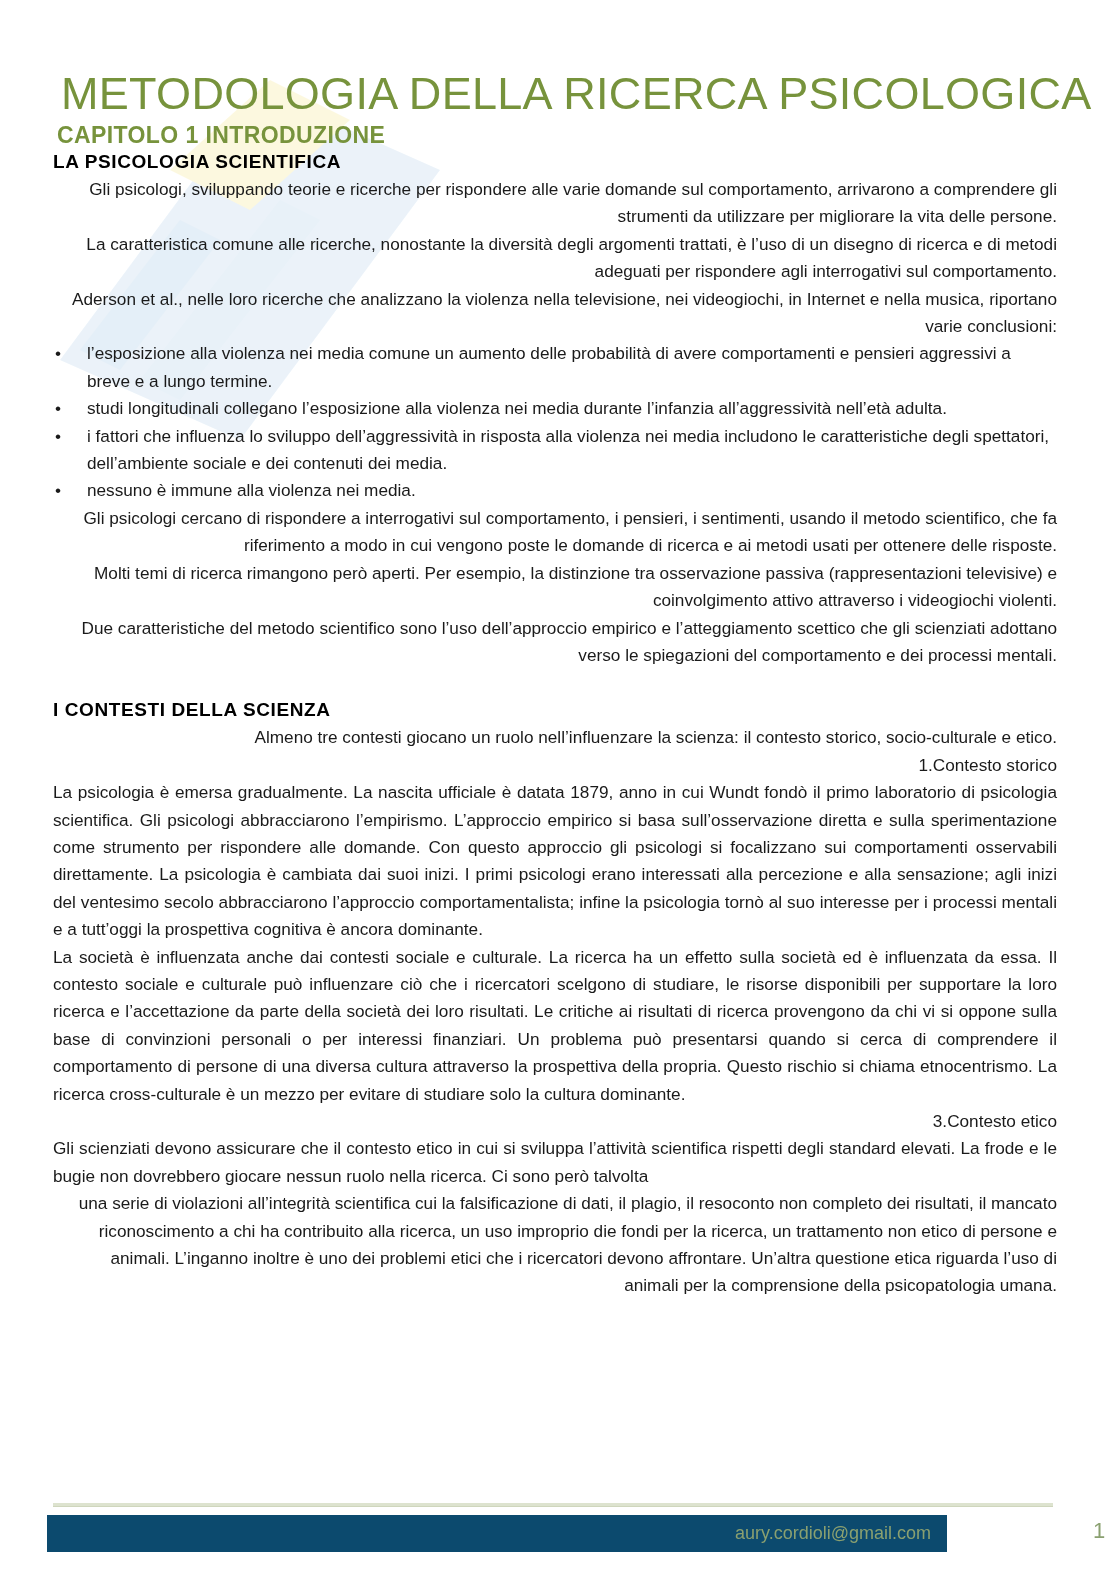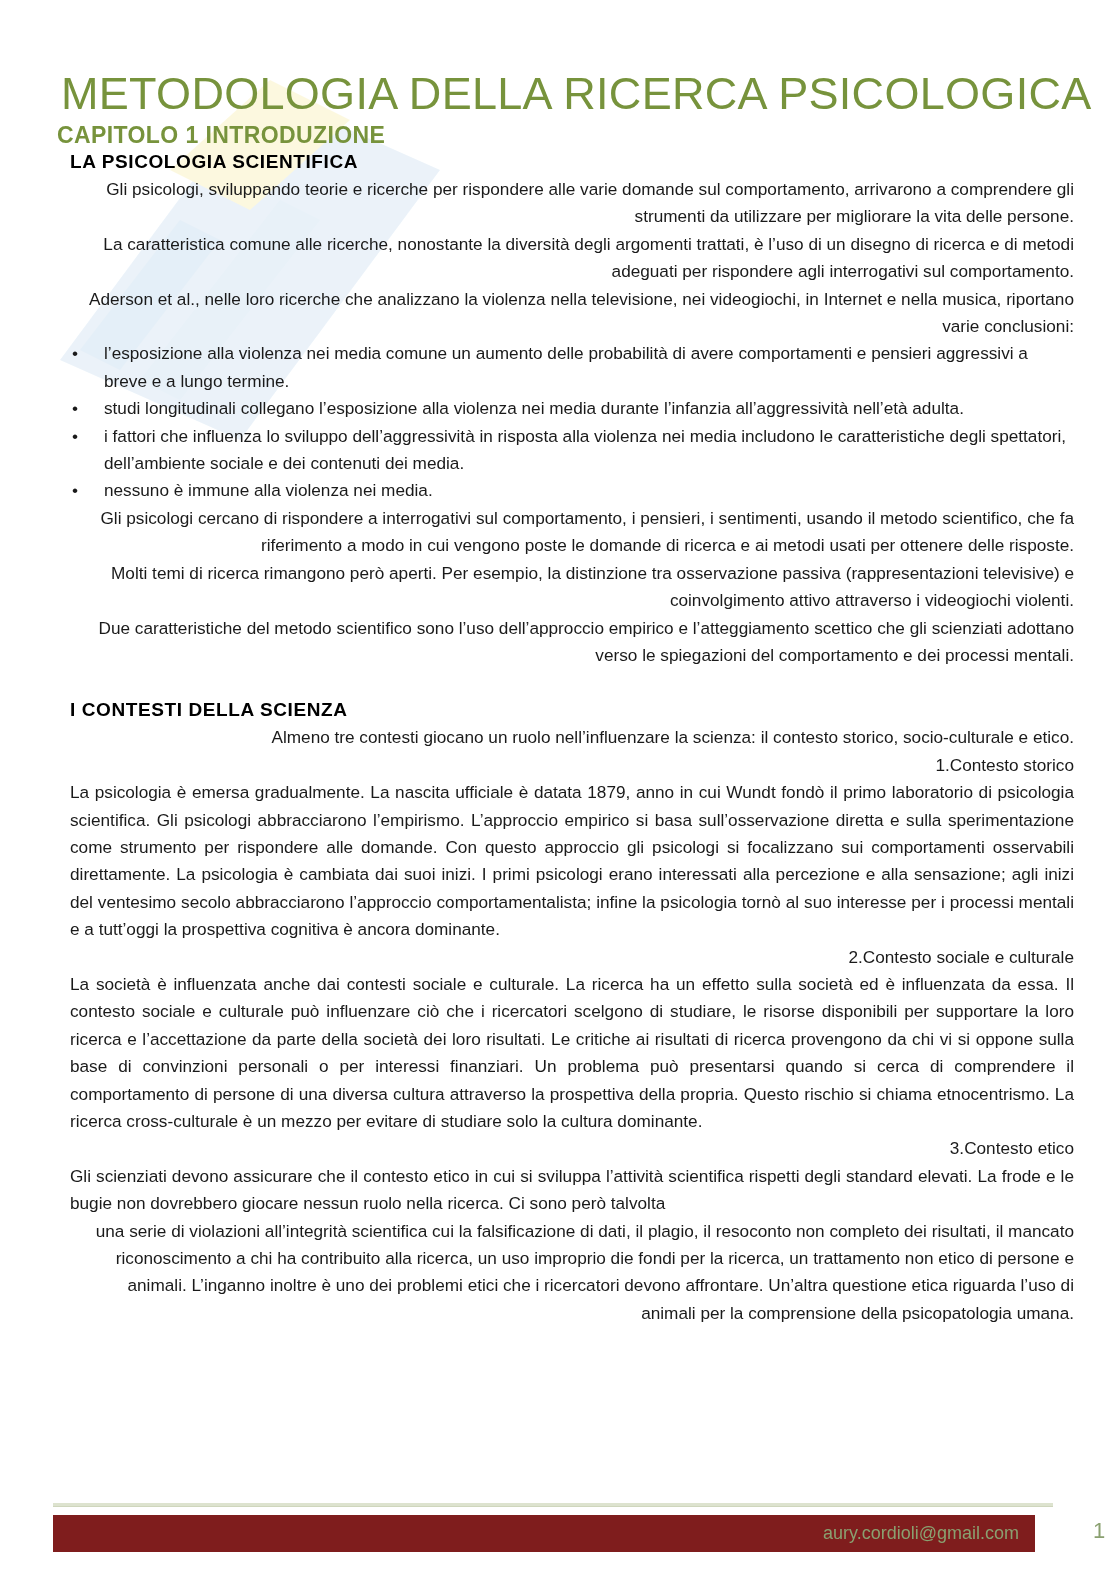--- a/index.html
+++ b/index.html
@@ -6,32 +6,32 @@
   body { width: 1117px; height: 1579px; position: relative; overflow: hidden;
          font-family: "Liberation Sans", "DejaVu Sans", sans-serif; color: #1a1a1a; }
   .watermark { position: absolute; left: 20px; top: 20px; width: 480px; height: 480px;
                pointer-events: none; z-index: 0; opacity: 0.55; }
   .page { position: absolute; left: 53px; top: 0; width: 1004px; z-index: 1; }
   .title { position: absolute; top: 58px; left: 0; font-size: 45px; font-weight: normal;
            color: #77933c; letter-spacing: 0.3px; white-space: nowrap; margin: 8px; line-height: 56px; }
   .chapter { position: absolute; top: 116px; left: 0; font-size: 23px; font-weight: bold;
              color: #77933c; margin: 4px; line-height: 30px; letter-spacing: 0.4px; }
   .h2 { font-size: 19px; font-weight: bold; color: #000; margin: 0; line-height: 28px; letter-spacing: 0.6px; }
-  .body { position: absolute; top: 148px; left: 17px; width: 1004px; }
+  .body { position: absolute; top: 148px; left: 0; width: 1004px; }
   .p { font-size: 17.2px; line-height: 27.4px; margin: 0; text-align: right; }
   .just { text-align: justify; }
   ul.bullets { list-style: none; margin: 0; padding: 0; }
   ul.bullets li { position: relative; padding-left: 34px; font-size: 17.2px; line-height: 27.4px; }
   ul.bullets li .dot { position: absolute; left: 2px; top: 0; }
   .gap { height: 27px; }
   .num { display: inline-block; width: 34px; }
   .footer-rule { position: absolute; left: 53px; top: 1503px; width: 1000px; height: 3px;
                  background: #dde3cf; border-bottom: 1px solid #cfd6bd; }
-  .footer-bar { position: absolute; left: 53px; top: 1515px; width: 982px; height: 37px;
-                background: #7f1d1d; }
+  .footer-bar { position: absolute; left: 47px; top: 1515px; width: 900px; height: 37px;
+                background: #0c4a6e; }
   .footer-email { position: absolute; right: 16px; top: 8px; font-size: 18px; color: #8aa070; }
   .page-num { position: absolute; left: 1093px; top: 1518px; font-size: 22px; color: #8aa070; }
 </style>
 </head>
 <body>
 
 <svg class="watermark" viewBox="0 0 480 480">
   <polygon points="40,340 240,70 420,150 220,420" fill="#dbe9f5"></polygon>
   <polygon points="150,150 250,60 330,100 230,190" fill="#fbf3c6"></polygon>
   <polygon points="60,330 160,200 200,220 100,350" fill="#cfe2f3"></polygon>
@@ -61,21 +61,20 @@
     <p class="p">Due caratteristiche del metodo scientifico sono l’uso dell’approccio empirico e l’atteggiamento scettico che gli scienziati adottano verso le spiegazioni del comportamento e dei processi mentali.</p>
 
     <div class="gap"></div>
 
     <h3 class="h2">I CONTESTI DELLA SCIENZA</h3>
     <p class="p">Almeno tre contesti giocano un ruolo nell’influenzare la scienza: il contesto storico, socio-culturale e etico.</p>
 
     <p class="p"><span class="num">1.</span><span>Contesto storico</span></p>
     <p class="p just">La psicologia è emersa gradualmente. La nascita ufficiale è datata 1879, anno in cui Wundt fondò il primo laboratorio di psicologia scientifica. Gli psicologi abbracciarono l’empirismo. L’approccio empirico si basa sull’osservazione diretta e sulla sperimentazione come strumento per rispondere alle domande. Con questo approccio gli psicologi si focalizzano sui comportamenti osservabili direttamente. La psicologia è cambiata dai suoi inizi. I primi psicologi erano interessati alla percezione e alla sensazione; agli inizi del ventesimo secolo abbracciarono l’approccio comportamentalista; infine la psicologia tornò al suo interesse per i processi mentali e a tutt’oggi la prospettiva cognitiva è ancora dominante.</p>
 
-    <p class="p"><span class="num">2.</span><span>Contesto sociale e culturale</span></p>
     <p class="p just">La società è influenzata anche dai contesti sociale e culturale. La ricerca ha un effetto sulla società ed è influenzata da essa. Il contesto sociale e culturale può influenzare ciò che i ricercatori scelgono di studiare, le risorse disponibili per supportare la loro ricerca e l’accettazione da parte della società dei loro risultati. Le critiche ai risultati di ricerca provengono da chi vi si oppone sulla base di convinzioni personali o per interessi finanziari. Un problema può presentarsi quando si cerca di comprendere il comportamento di persone di una diversa cultura attraverso la prospettiva della propria. Questo rischio si chiama etnocentrismo. La ricerca cross-culturale è un mezzo per evitare di studiare solo la cultura dominante.</p>
 
     <p class="p"><span class="num">3.</span><span>Contesto etico</span></p>
     <p class="p just">Gli scienziati devono assicurare che il contesto etico in cui si sviluppa l’attività scientifica rispetti degli standard elevati. La frode e le bugie non dovrebbero giocare nessun ruolo nella ricerca. Ci sono però talvolta</p>
     <p class="p">una serie di violazioni all’integrità scientifica cui la falsificazione di dati, il plagio, il resoconto non completo dei risultati, il mancato riconoscimento a chi ha contribuito alla ricerca, un uso improprio die fondi per la ricerca, un trattamento non etico di persone e animali. L’inganno inoltre è uno dei problemi etici che i ricercatori devono affrontare. Un’altra questione etica riguarda l’uso di animali per la comprensione della psicopatologia umana.</p>
   </div>
 </div>
 
 <div class="footer-rule"></div>
 <div class="footer-bar">

